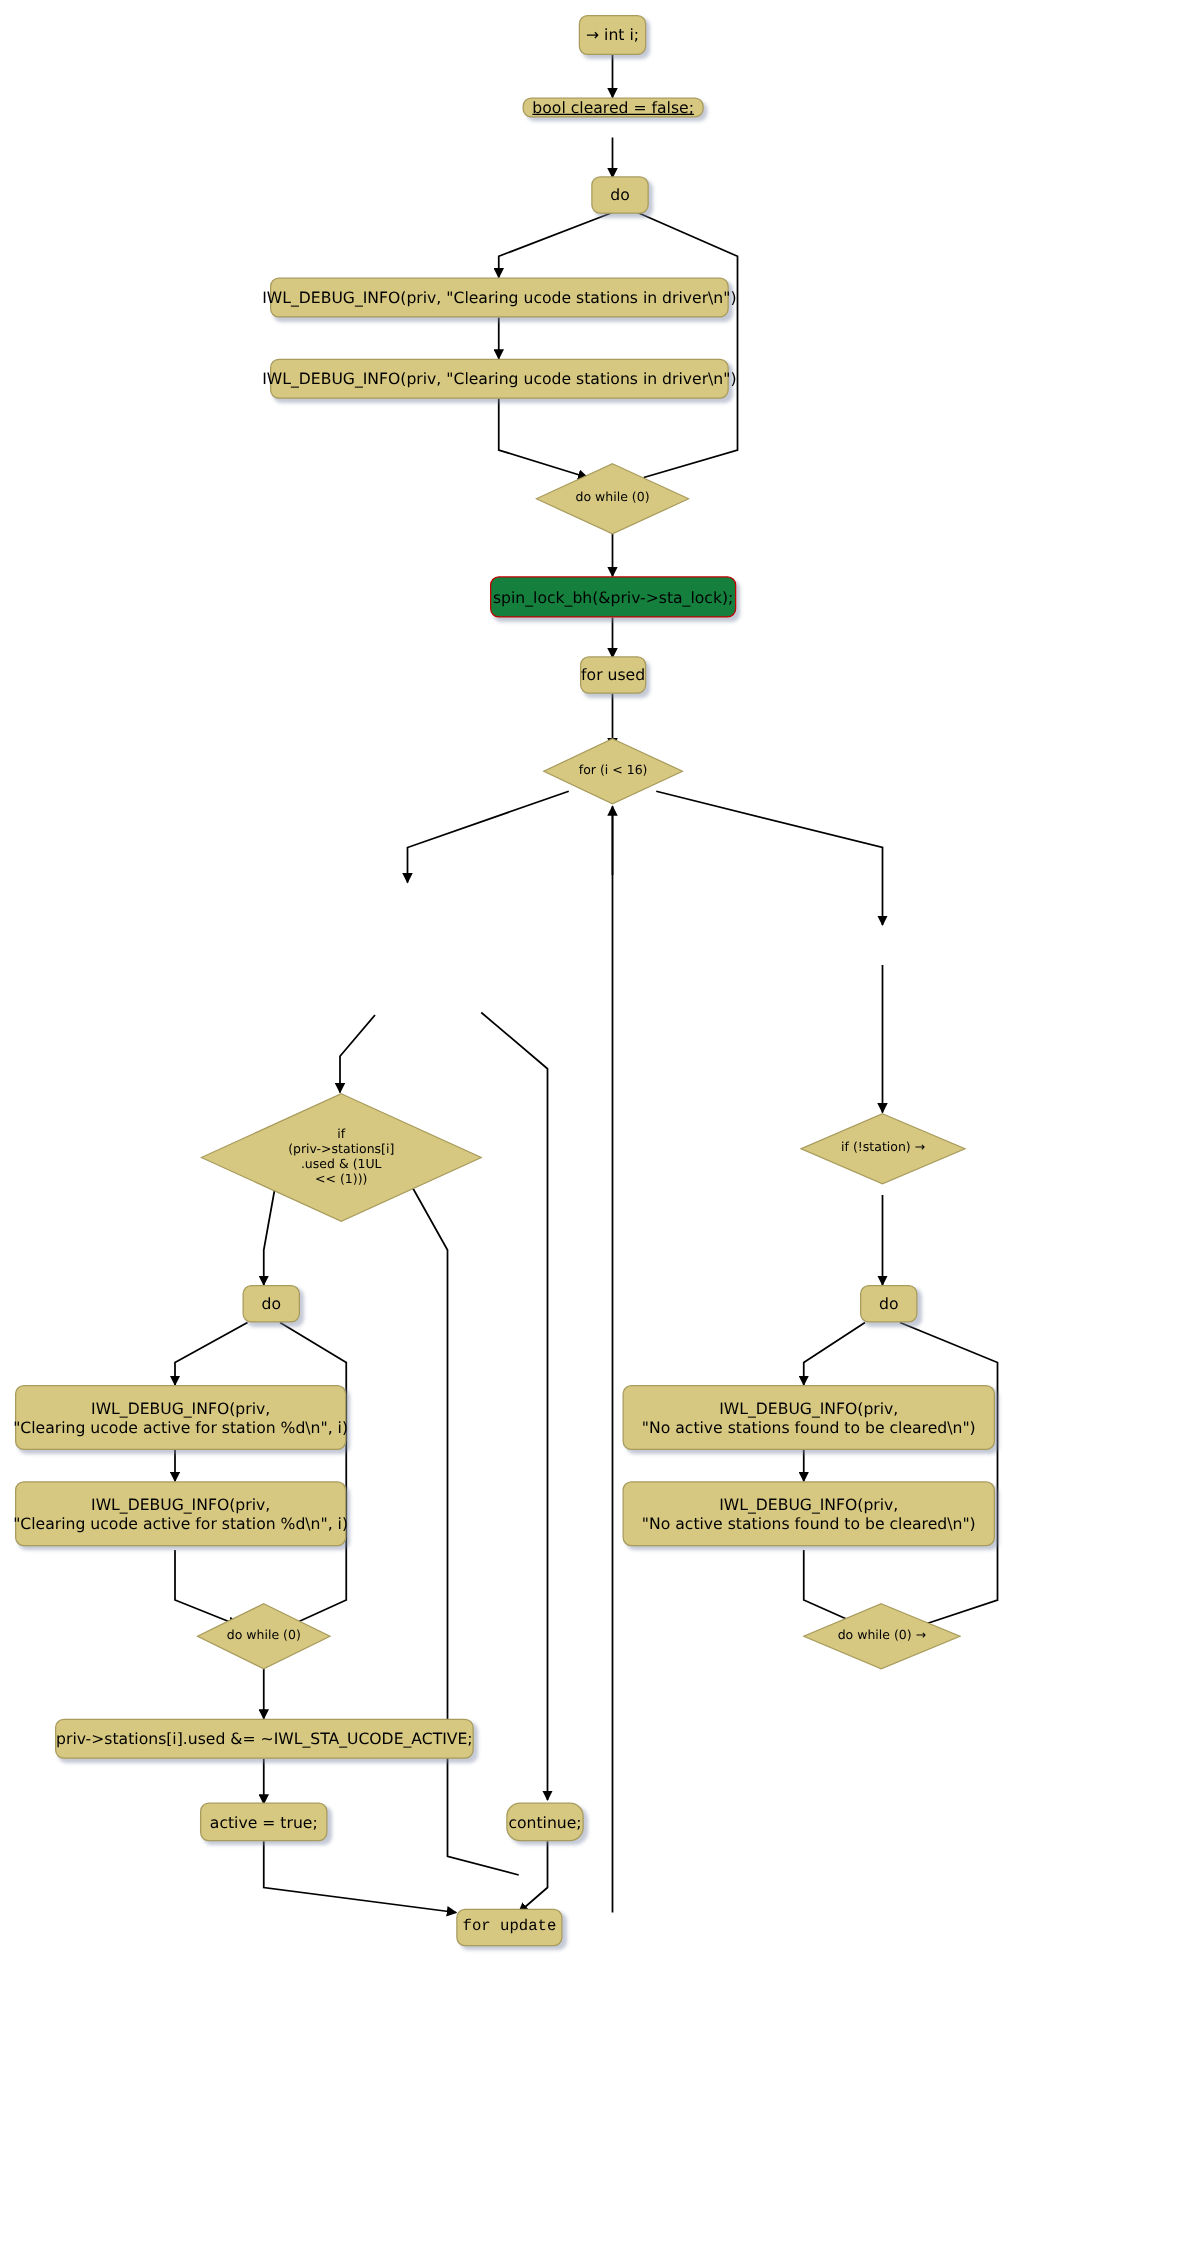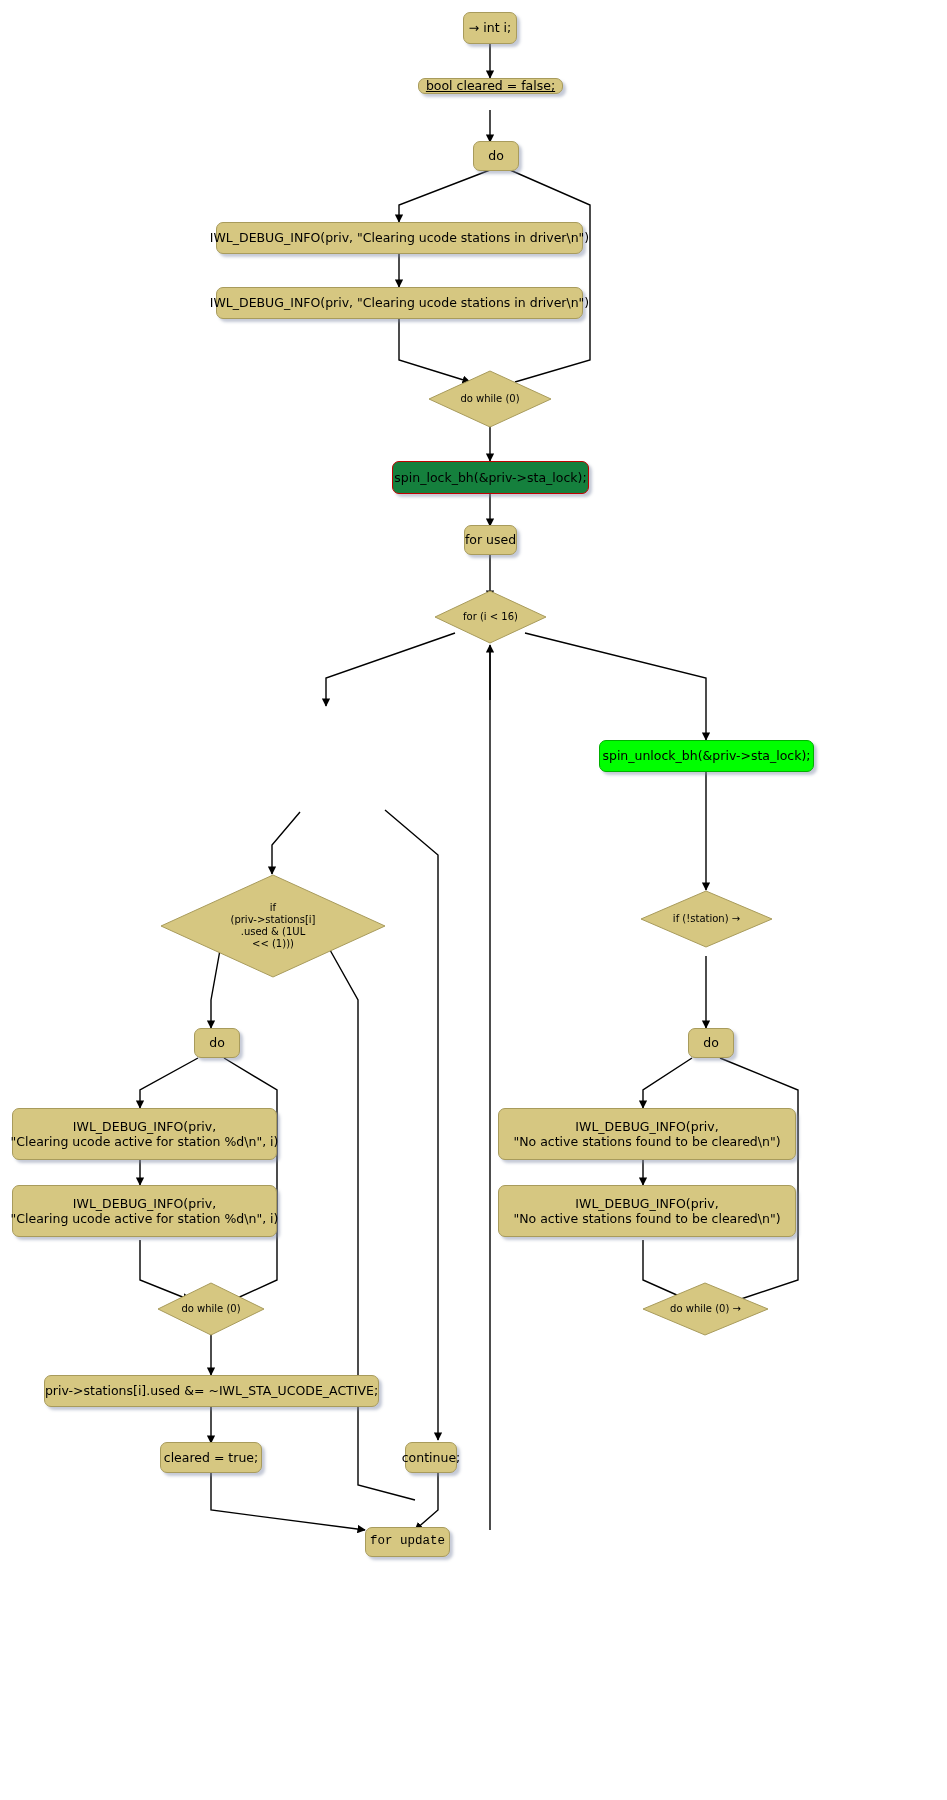--- a/index.html
+++ b/index.html
@@ -170,21 +170,20 @@
   <div class="node rect" style="left:464px; top:525px; width:53px; height:30px;">for used</div>
 
   <div class="node diamond" style="left:434px; top:590px; width:113px; height:54px;">
     <svg class="dshape" viewBox="0 0 113 54" preserveAspectRatio="none">
       <polygon points="56,1 112,27 56,53 1,27" fill="#D6C781" stroke="#A89B5C" stroke-width="1"></polygon>
     </svg>
     <span class="dlabel">for (i &lt; 16)</span>
   </div>
 
 
-  <div class="node rect green" style="left:599px; top:740px; width:215px; height:32px;">spin_unlock_bh(&amp;priv-&gt;sta_lock);</div>
 
   <div class="node diamond" style="left:160px; top:874px; width:226px; height:104px;">
     <svg class="dshape" viewBox="0 0 226 104" preserveAspectRatio="none">
       <polygon points="113,1 225,52 113,103 1,52" fill="#D6C781" stroke="#A89B5C" stroke-width="1"></polygon>
     </svg>
     <span class="dlabel">if
 (priv-&gt;stations[i]
 .used &amp; (1UL
 &lt;&lt; (1)))</span>
   </div>
@@ -221,19 +220,19 @@
 
   <div class="node diamond" style="left:642px; top:1282px; width:127px; height:54px;">
     <svg class="dshape" viewBox="0 0 127 54" preserveAspectRatio="none">
       <polygon points="63,1 126,27 63,53 1,27" fill="#D6C781" stroke="#A89B5C" stroke-width="1"></polygon>
     </svg>
     <span class="dlabel">do while (0) →</span>
   </div>
 
   <div class="node rect" style="left:44px; top:1375px; width:335px; height:32px;">priv-&gt;stations[i].used &amp;= ~IWL_STA_UCODE_ACTIVE;</div>
 
-  <div class="node rect" style="left:160px; top:1442px; width:102px; height:31px;">cleared = true;</div>
-
-  <div class="node rect" style="left:405px; top:1442px; width:52px; height:31px;">continue;</div>
+  <div class="node rect" style="left:160px; top:1442px; width:102px; height:31px;">active = true;</div>
+
+  <div class="node rect" style="left:405px; top:1442px; width:62px; height:31px;border-radius:11px;">continue;</div>
 
   <div class="node rect" style="left:365px; top:1527px; width:85px; height:30px;font-family:Liberation Mono, monospace;">for update</div>
 
 </div>
 
 </body></html>

